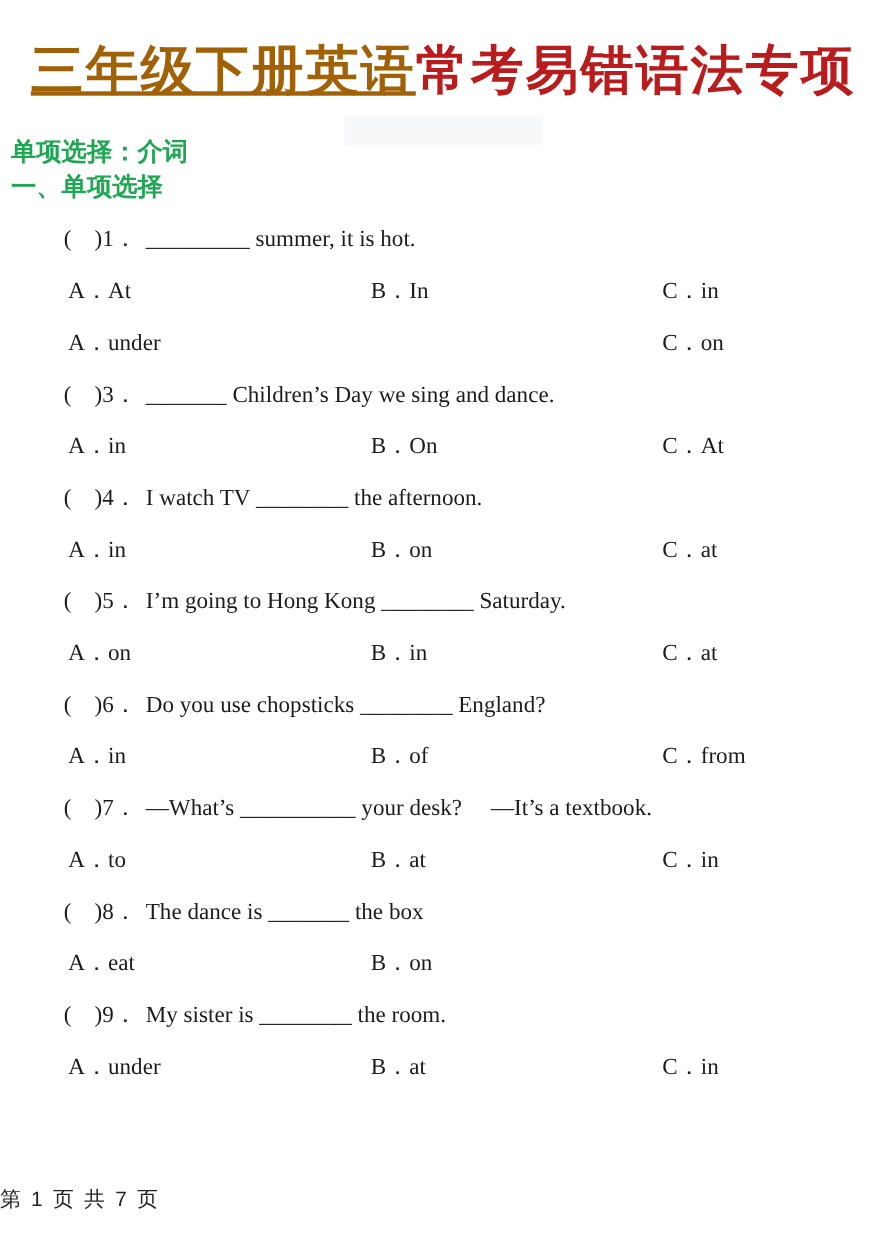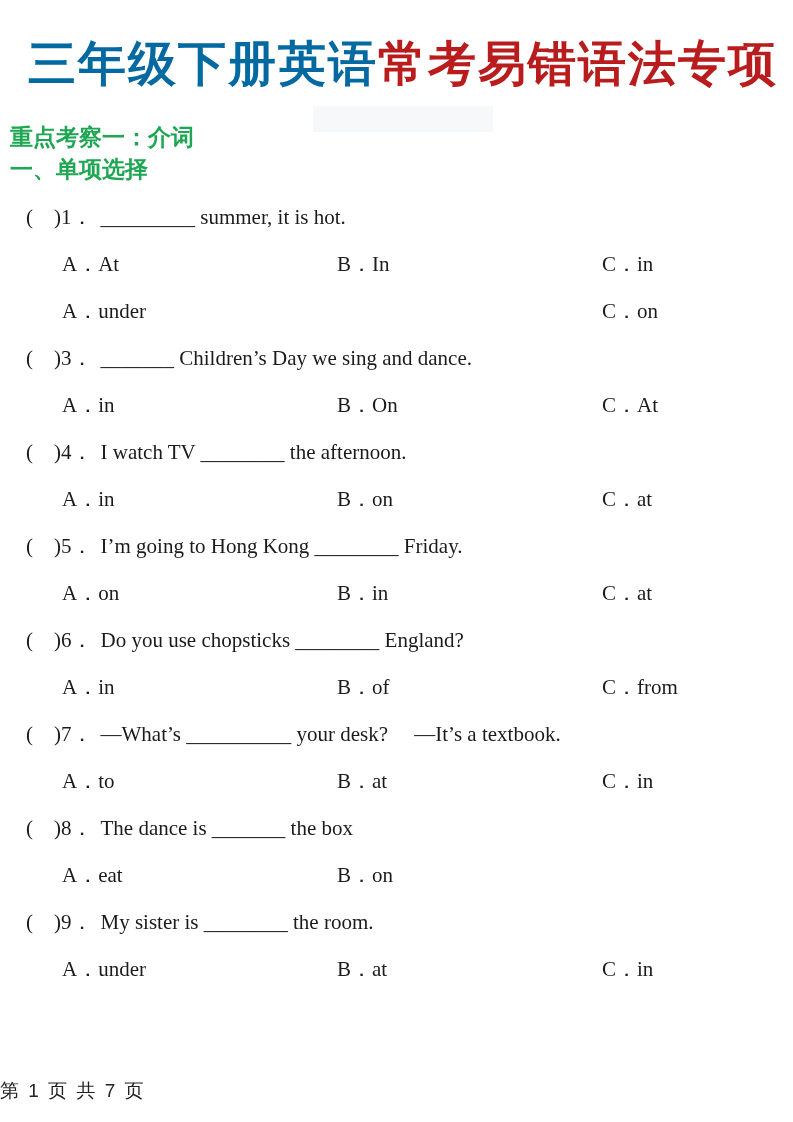--- a/index.html
+++ b/index.html
@@ -16,21 +16,21 @@
     position: absolute;
     top: 32px;
     left: 28px;
     width: 750px;
     font-size: 48px;
     font-weight: 900;
     letter-spacing: 2px;
     white-space: nowrap;
     font-family: "Liberation Serif", serif;
   }
-  .title .t-black { color: #0369a1; }
+  .title .t-black { color: #a16207; text-decoration: underline; }
   .title .t-red { color: #b91c1c; }
   .gray-box {
     position: absolute;
     left: 313px;
     top: 106px;
     width: 180px;
     height: 26px;
     background: #f7f8f9;
   }
   .heading {
@@ -50,21 +50,21 @@
     left: 0;
     width: 793px;
   }
   .row {
     height: 47px;
     line-height: 47px;
     font-size: 21px;
     white-space: nowrap;
     position: relative;
   }
-  .q-row { padding-left: 26px; }
+  .q-row { padding-left: 58px; }
   .q-text { margin-left: 8px; }
   .opt { position: absolute; top: 0; }
   .opt-a { left: 62px; }
   .opt-b { left: 337px; }
   .opt-c { left: 602px; text-align: right; }
   .footer {
     position: absolute;
     top: 1076px;
     left: 0;
     width: 793px;
@@ -80,21 +80,21 @@
 <body>
 
 <div class="page">
 
   <div class="title">
     <span class="t-black">三年级下册英语</span><span class="t-red">常考易错语法专项</span>
   </div>
 
   <div class="gray-box"></div>
 
-  <div class="heading heading-focus">重点考察一：介词</div>
+  <div class="heading heading-focus">单项选择：介词</div>
   <div class="heading heading-section">一、单项选择</div>
 
   <div class="questions">
 
     <div class="row q-row">
       <span>(　)1．</span><span class="q-text">_________ summer, it is hot.</span>
     </div>
     <div class="row opt-row">
       <span class="opt opt-a">A．At</span>
       <span class="opt opt-b">B．In</span>
@@ -118,21 +118,21 @@
     <div class="row q-row">
       <span>(　)4．</span><span class="q-text">I watch TV ________ the afternoon.</span>
     </div>
     <div class="row opt-row">
       <span class="opt opt-a">A．in</span>
       <span class="opt opt-b">B．on</span>
       <span class="opt opt-c">C．at</span>
     </div>
 
     <div class="row q-row">
-      <span>(　)5．</span><span class="q-text">I’m going to Hong Kong ________ Friday.</span>
+      <span>(　)5．</span><span class="q-text">I’m going to Hong Kong ________ Saturday.</span>
     </div>
     <div class="row opt-row">
       <span class="opt opt-a">A．on</span>
       <span class="opt opt-b">B．in</span>
       <span class="opt opt-c">C．at</span>
     </div>
 
     <div class="row q-row">
       <span>(　)6．</span><span class="q-text">Do you use chopsticks ________ England?</span>
     </div>

